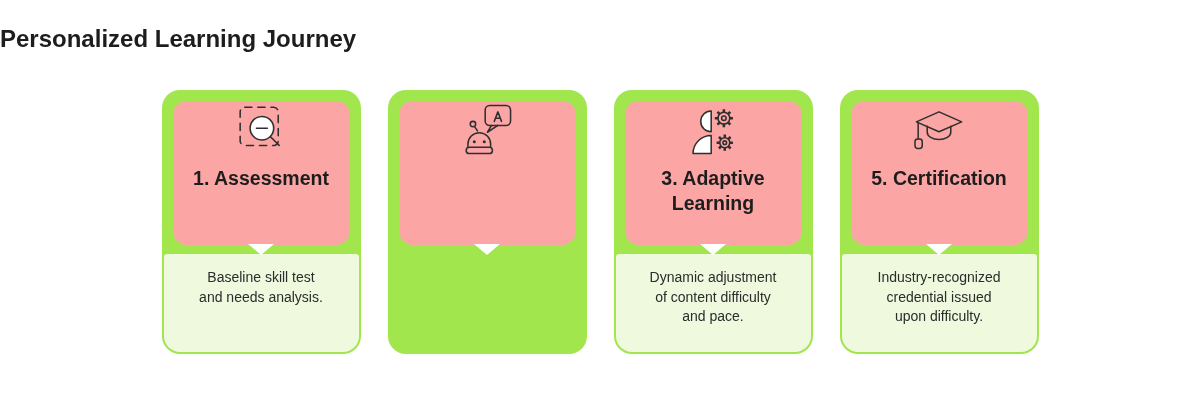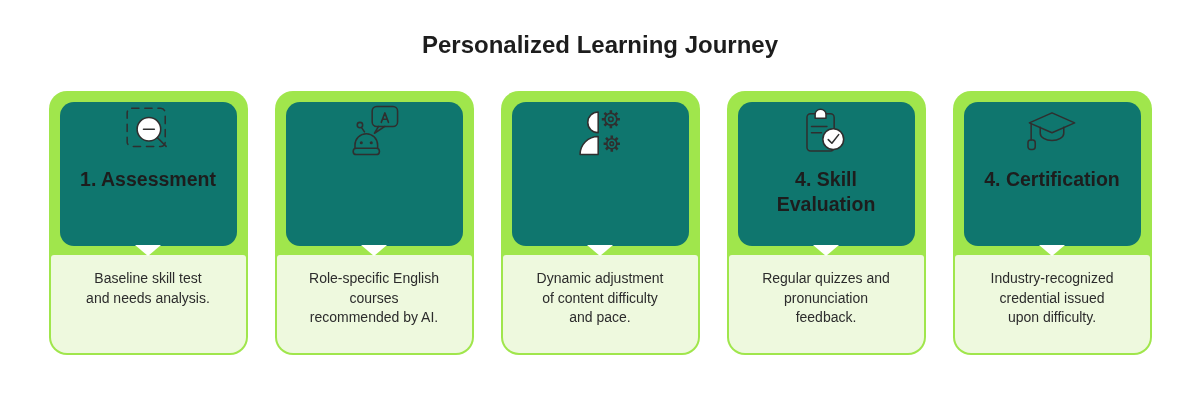--- a/index.html
+++ b/index.html
@@ -11,23 +11,23 @@
     font-family: "Liberation Sans", sans-serif;
   }
   :root {
     --green: #a0e64c;
     --pale: #eef9de;
     --ink: #1d1d1d;
     --stroke: #2f2f2f;
   }
   .page-title {
     margin: 0;
-    padding-top: 30px;
+    padding-top: 24px;
     height: 29px;
-    text-align: center;
+    text-align: left;
     font-size: 24px;
     line-height: 29px;
     font-weight: 700;
     color: var(--ink);
   }
   .steps-row {
     margin-top: 61px;
     display: flex;
     justify-content: center;
     gap: 27px;
@@ -36,21 +36,21 @@
     width: 199px;
     height: 264px;
     background: var(--green);
     border-radius: 18px;
     flex: 0 0 auto;
   }
   .bubble {
     position: relative;
     margin: 11px 11px 0;
     height: 144px;
-    background: #0f766e;
+    background: #fca5a5;
     border-radius: 14px;
     text-align: center;
   }
   .bubble .icon {
     display: block;
     margin: 9px auto 0;
     width: 58px;
     height: 58px;
   }
   .step-title {
@@ -125,72 +125,53 @@
         <path d="M40,22.5 L44,12 L48,22.5 M41.6,19 h4.8"></path>
         <circle cx="16.5" cy="25.5" r="3"></circle>
         <path d="M18.5,28.5 L21.5,33"></path>
         <path d="M11,51 v-3.5 a12.5,12.5 0 0 1 25,0 V51"></path>
         <rect x="9" y="51" width="29" height="7" rx="3.5"></rect>
         <circle class="dot" cx="18" cy="45" r="1.7"></circle>
         <circle class="dot" cx="29" cy="45" r="1.7"></circle>
       </svg>
       <div class="bubble-tail"></div>
     </div>
-    <p class="step-desc">Role-specific English
-courses
-recommended by AI.</p>
   </section>
 
   <section class="card">
     <div class="bubble">
       <svg class="icon" viewBox="0 0 64 64">
         <circle cx="45" cy="46" r="5.5"></circle>
         <circle cx="45" cy="46" r="2"></circle>
         <path class="tooth" d="M50.5,46 L54,46 M48.9,49.9 L51.4,52.4 M45,51.5 L45,55 M41.1,49.9 L38.6,52.4 M39.5,46 L36,46 M41.1,42.1 L38.6,39.6 M45,40.5 L45,37 M48.9,42.1 L51.4,39.6"></path>
         <path class="fill-white" d="M30,11 a11.5,11.5 0 0 0 0,23 z"></path>
         <path class="fill-white" d="M30,38 A20,20 0 0 0 10,58 H30 Z"></path>
         <circle cx="44" cy="19" r="6.5"></circle>
         <circle cx="44" cy="19" r="2.5"></circle>
         <path class="tooth" d="M50,19 H54 M48.2,23.2 L51.1,26.1 M44,25 V29 M39.8,23.2 L36.9,26.1 M38,19 H34 M39.8,14.8 L36.9,11.9 M44,13 V9 M48.2,14.8 L51.1,11.9"></path>
       </svg>
+      <h2 class="step-title">3. Adaptive
+Learning</h2>
       <div class="bubble-tail"></div>
     </div>
     <p class="step-desc">Dynamic adjustment
 of content difficulty
 and pace.</p>
   </section>
 
-  <section class="card">
-    <div class="bubble">
-      <svg class="icon" viewBox="0 0 64 64">
-        <rect x="11" y="13" width="30" height="41" rx="4"></rect>
-        <path class="fill-white" d="M20,18 h12 v-4.5 a6,5.5 0 0 0 -12,0 z"></path>
-        <path d="M16,27 h17"></path>
-        <path d="M16,34 h11"></path>
-        <circle class="fill-white" cx="40" cy="41" r="11.5"></circle>
-        <path d="M34.5,41.5 l4,4 L46,36"></path>
-      </svg>
-      <h2 class="step-title">4. Skill
-Evaluation</h2>
-      <div class="bubble-tail"></div>
-    </div>
-    <p class="step-desc">Regular quizzes and
-pronunciation
-feedback.</p>
-  </section>
 
   <section class="card">
     <div class="bubble">
       <svg class="icon" viewBox="0 0 64 64">
         <path d="M32,12 L57,23 L32,34 L7,23 Z"></path>
         <path d="M19,28 v6.5 c0,4.5 5.8,8 13,8 s13,-3.5 13,-8 V28"></path>
         <path d="M9,24 V42"></path>
         <rect x="5.5" y="42" width="8" height="10.5" rx="3"></rect>
       </svg>
-      <h2 class="step-title">4. Certification</h2>
+      <h2 class="step-title">5. Certification</h2>
       <div class="bubble-tail"></div>
     </div>
     <p class="step-desc">Industry-recognized
 credential issued
 upon difficulty.</p>
   </section>
 
 </div>
 
 </body></html>

